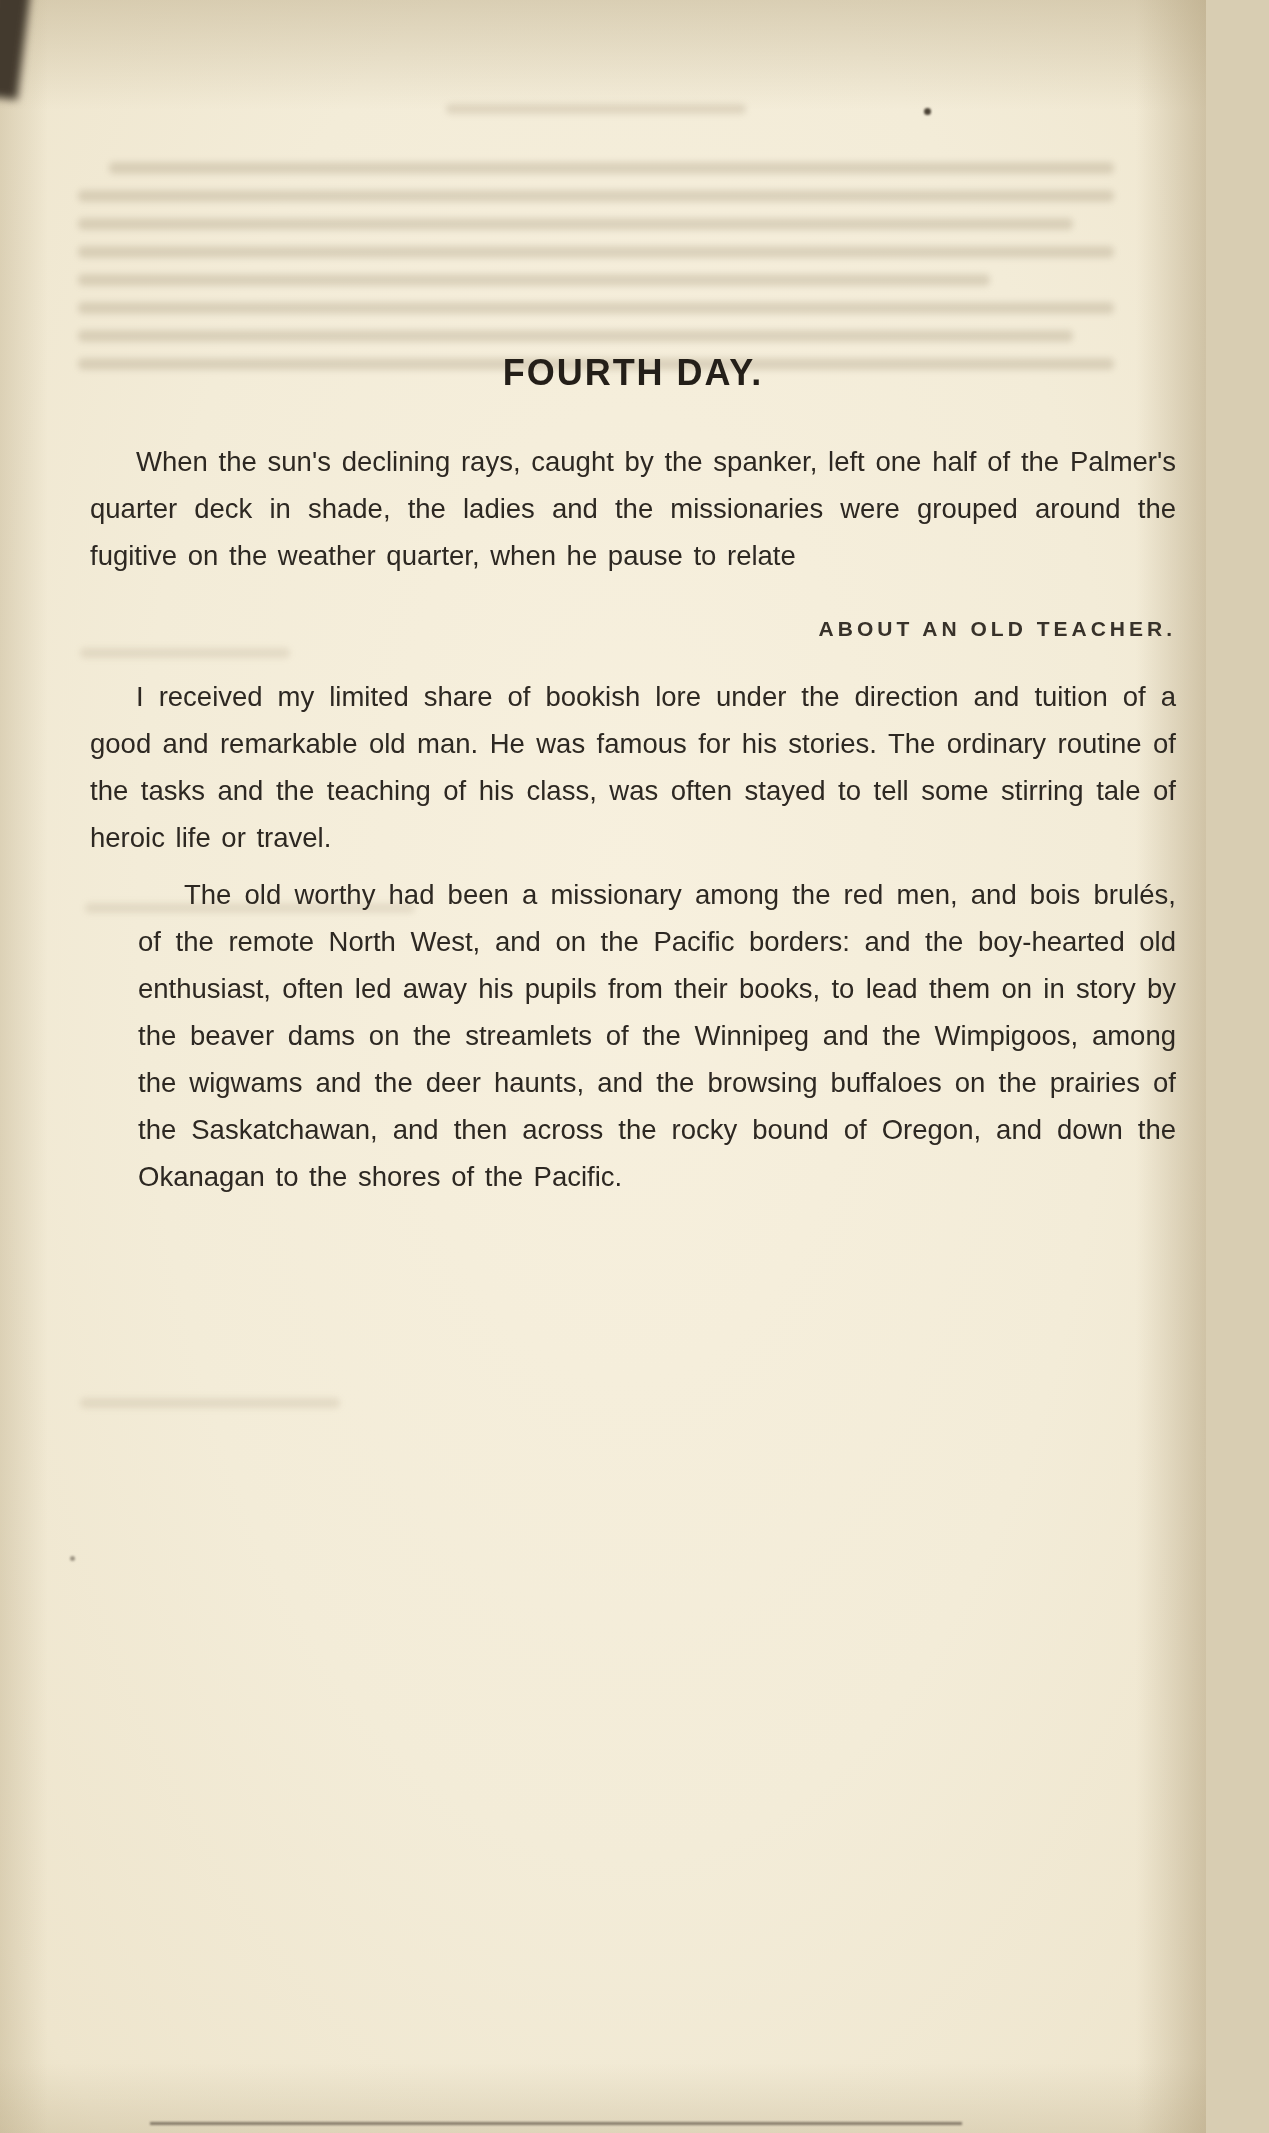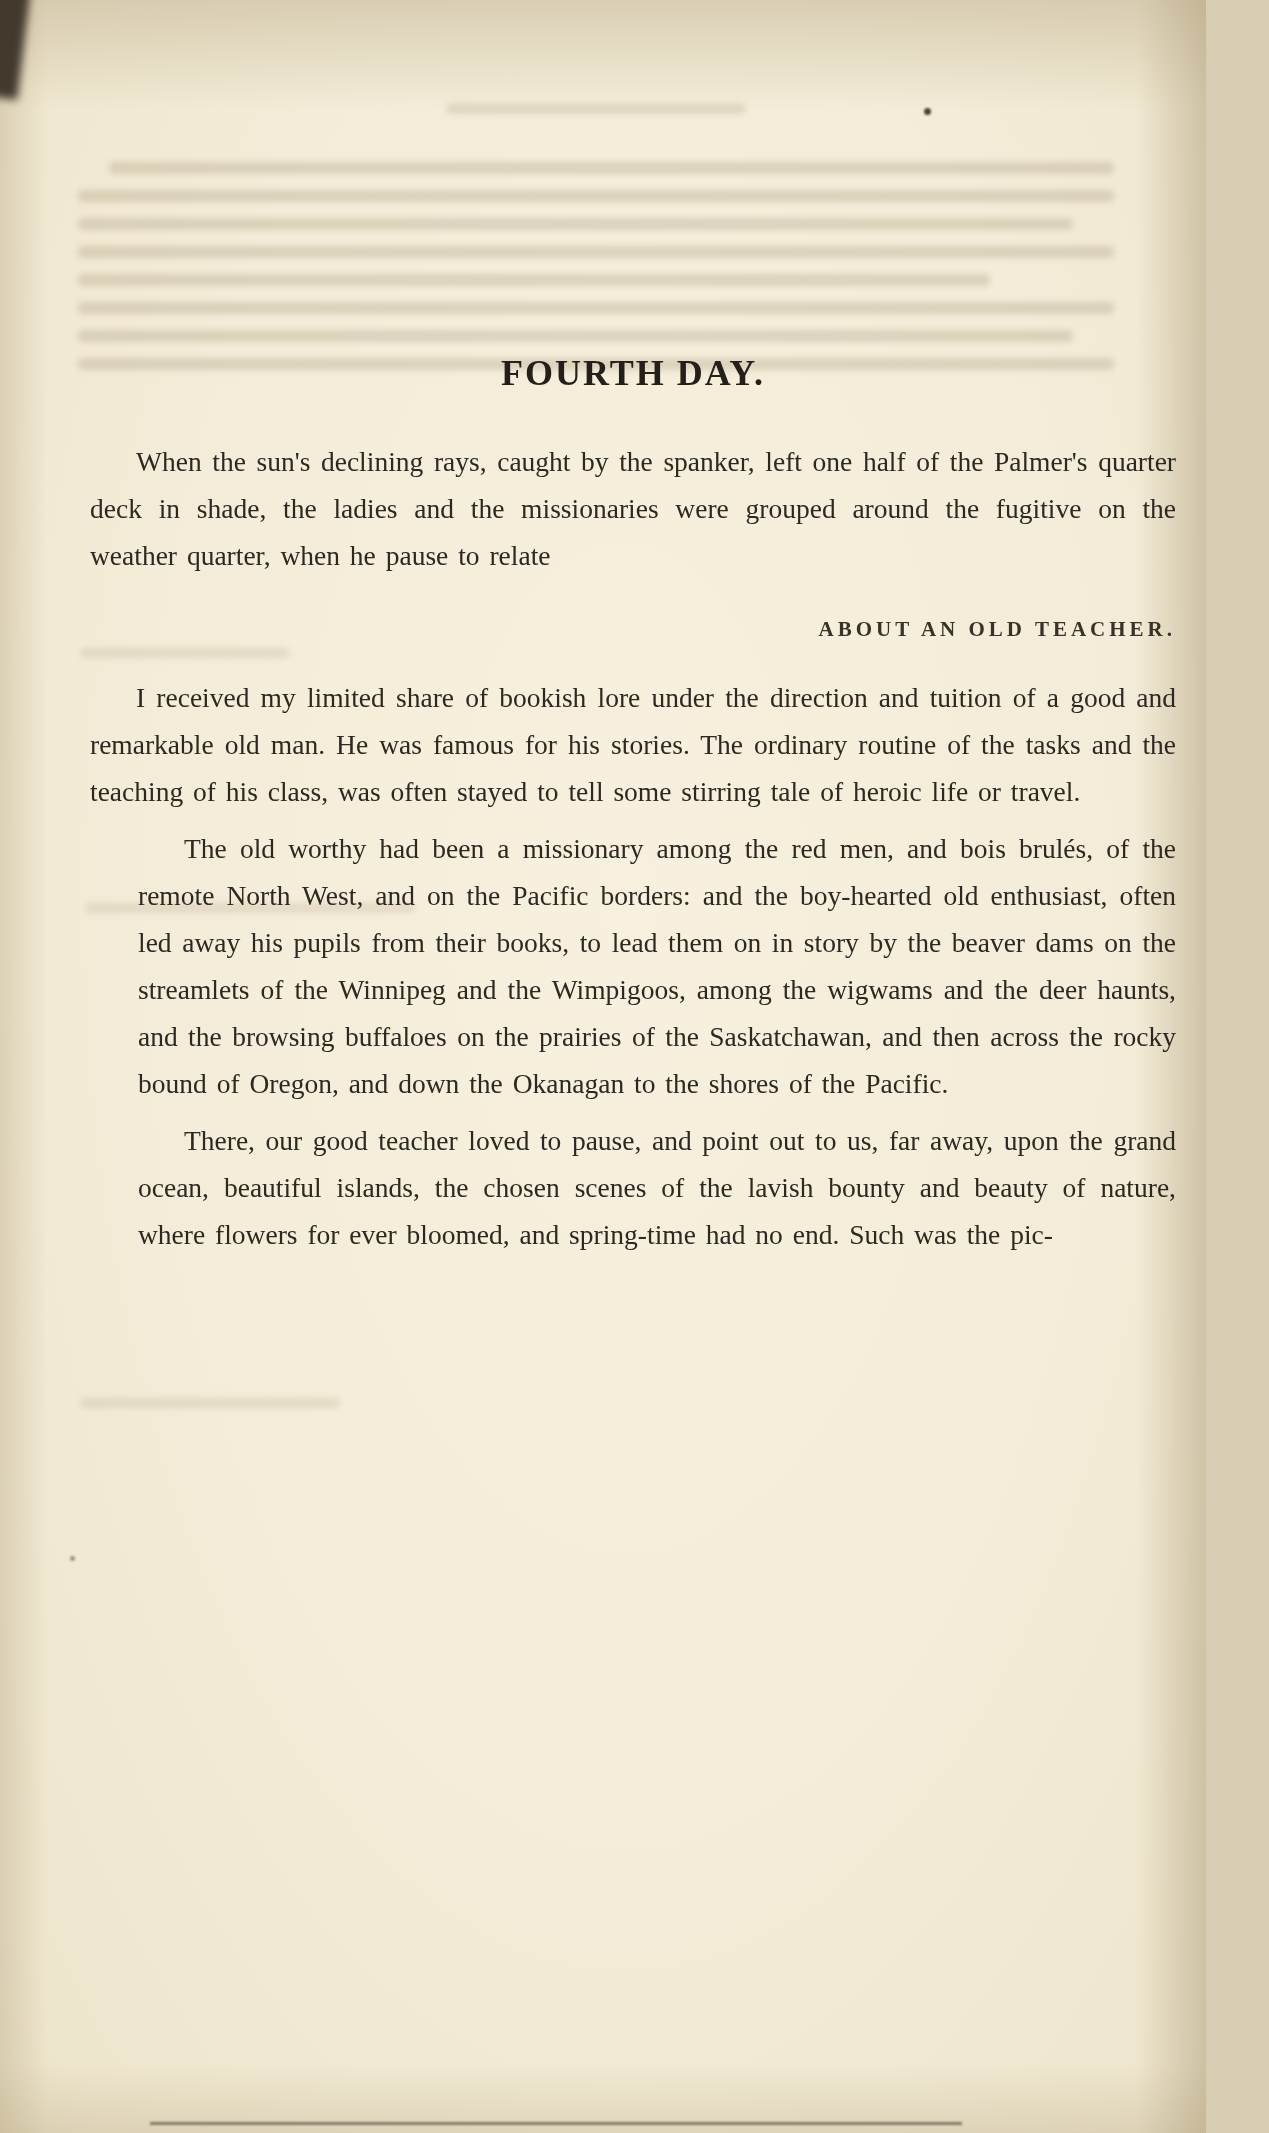--- a/index.html
+++ b/index.html
@@ -7,21 +7,21 @@
     padding: 0;
     background: #d8cdb2;
   }
   .page {
     position: relative;
     width: 1206px;
     height: 2133px;
     overflow: hidden;
     background:
       radial-gradient(ellipse at 52% 42%, #f7f0de 0%, #f3ecd8 55%, #eee5cd 92%, #e9dfc4 100%);
-    font-family: Liberation Serif, serif;
+    font-family: Liberation Sans, sans-serif;
     color: #2b2620;
   }
 
   
   .edge { position: absolute; pointer-events: none; }
   .edge-top    { top: 0; left: 0; right: 0; height: 110px;
                  background: linear-gradient(to bottom, rgba(186,170,135,0.45), rgba(186,170,135,0)); }
   .edge-bottom { bottom: 0; left: 0; right: 0; height: 70px;
                  background: linear-gradient(to top, rgba(196,182,148,0.40), rgba(196,182,148,0)); }
   .edge-left   { top: 0; bottom: 0; left: 0; width: 48px;
@@ -153,17 +153,16 @@
     <h1 class="chapter-heading">FOURTH DAY.</h1>
 
     <p class="body-par intro-par">When the sun's declining rays, caught by the spanker, left one half of the Palmer's quarter deck in shade, the ladies and the missionaries were grouped around the fugitive on the weather quarter, when he pause to relate</p>
 
     <h2 class="section-heading">ABOUT AN OLD TEACHER.</h2>
 
     <p class="body-par">I received my limited share of bookish lore under the direction and tuition of a good and remarkable old man.  He was famous for his stories.  The ordinary routine of the tasks and the teaching of his class, was often stayed to tell some stirring tale of heroic life or travel.</p>
 
     <p class="body-par par-gap">The old worthy had been a missionary among the red men, and bois brulés, of the remote North West, and on the Pacific borders: and the boy-hearted old enthusiast, often led away his pupils from their books, to lead them on in story by the beaver dams on the streamlets of the Winnipeg and the Wimpigoos, among the wigwams and the deer haunts, and the browsing buffaloes on the prairies of the Saskatchawan, and then across the rocky bound of Oregon, and down the Okanagan to the shores of the Pacific.</p>
 
-    <p class="body-par par-gap">There, our good teacher loved to pause, and point out to us, far away, upon the grand ocean, beautiful islands, the chosen scenes of the lavish bounty and beauty of nature, where flowers for ever bloomed, and spring-time had no end.  Such was the pic-</p>
   </div>
 
   <div class="bottom-line"></div>
 </div>
 
 </body></html>

